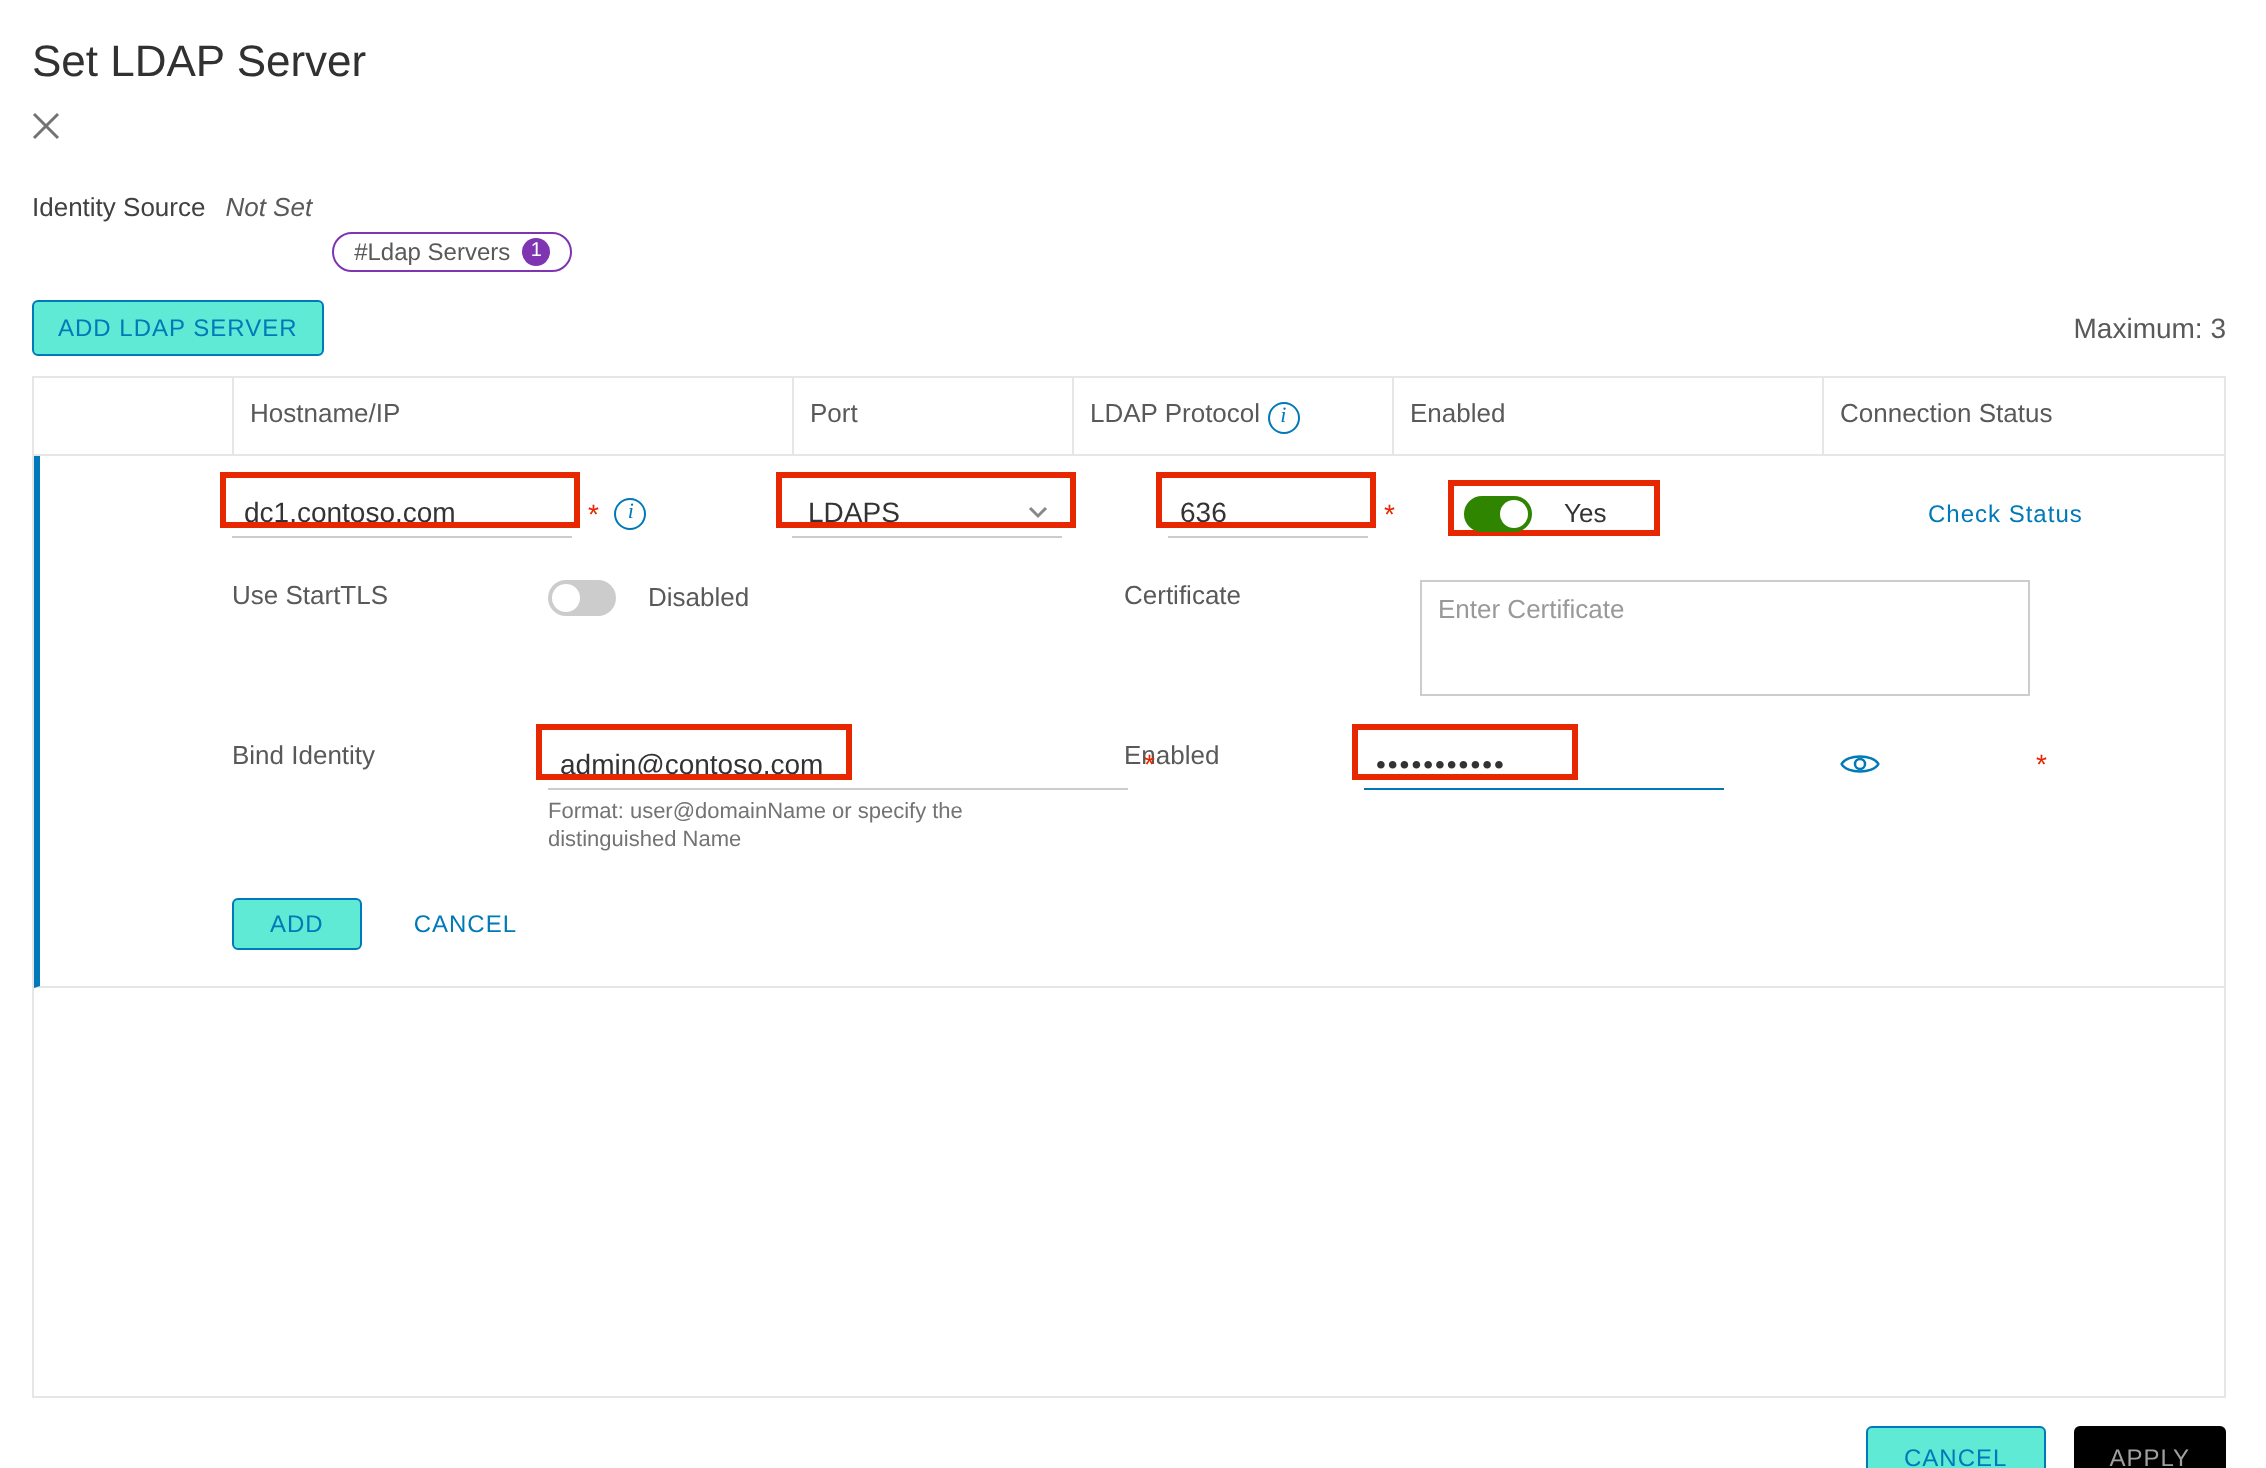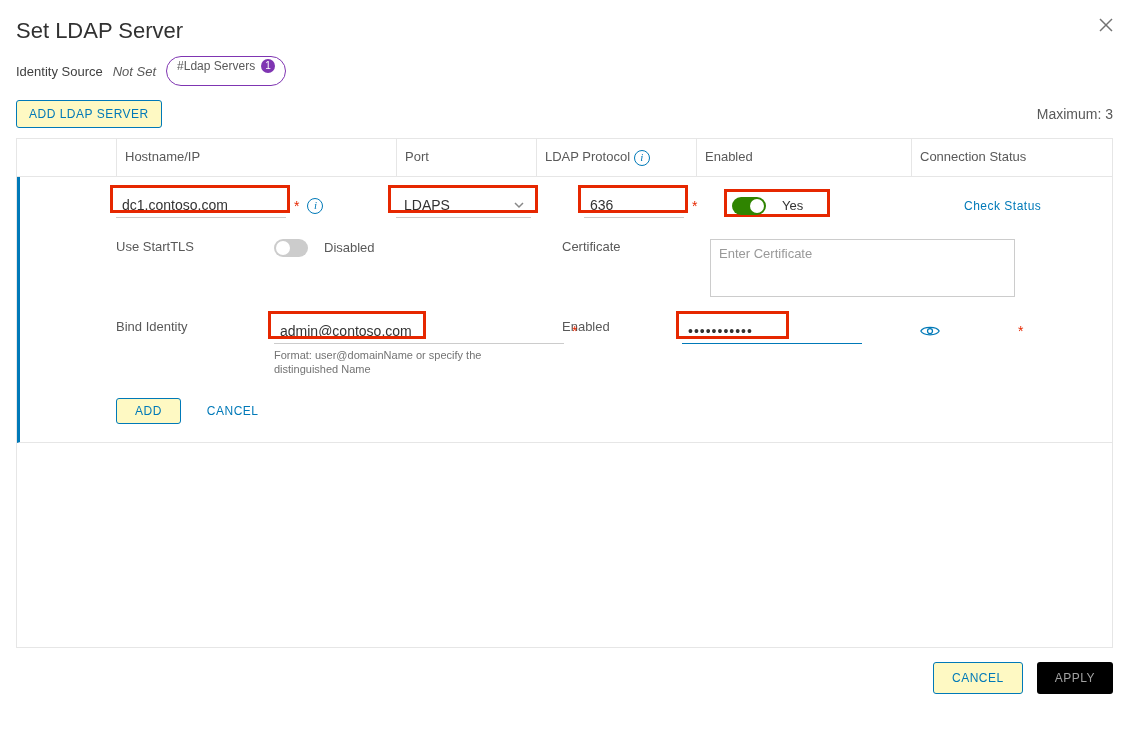--- a/index.html
+++ b/index.html
@@ -25,20 +25,21 @@
     font-size: 13px;
   }
   .modal {
     width: 1133px;
     padding: 18px 20px 24px 16px;
   }
   .modal-header {
     display: flex;
     align-items: flex-start;
     justify-content: space-between;
+    flex-direction: column;
   }
   .title {
     font-size: 22px;
     font-weight: 400;
     color: #313131;
     margin: 0 0 12px 0;
   }
   .close-x {
     width: 14px; height: 14px;
     stroke: #737373;
@@ -49,45 +50,46 @@
     align-items: center;
     gap: 10px;
     margin-bottom: 14px;
     font-size: 13px;
   }
   .sub-label { color: #404040; }
   .sub-italic { font-style: italic; color: #595959; }
   .chip {
     border: 1px solid var(--chip-border);
     border-radius: 999px;
-    padding: 2px 10px 12px 10px;
+    padding: 2px 10px 2px 10px;
     display: inline-flex;
     align-items: center;
     gap: 6px;
     font-size: 12px;
     color: #595959;
+    margin-top: 46px;
   }
   .chip .badge {
     width: 14px; height: 14px;
     border-radius: 50%;
     background: var(--chip-badge);
     color: #fff;
     font-size: 10px;
     line-height: 14px;
     text-align: center;
   }
   .toolbar-row {
     display: flex;
     align-items: center;
     justify-content: space-between;
     margin-bottom: 10px;
   }
   .btn-outline {
     border: 1px solid var(--link);
-    background: #fef9c3;
+    background: #5eead4;
     color: var(--link);
     padding: 6px 12px;
     font-size: 12px;
     letter-spacing: 0.5px;
     border-radius: 3px;
     cursor: pointer;
   }
   .btn-outline.small { padding: 5px 18px; }
   .link-btn {
     border: none;

